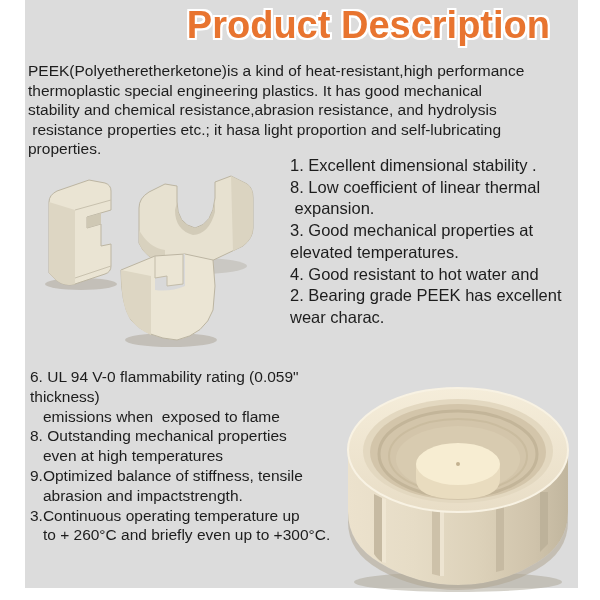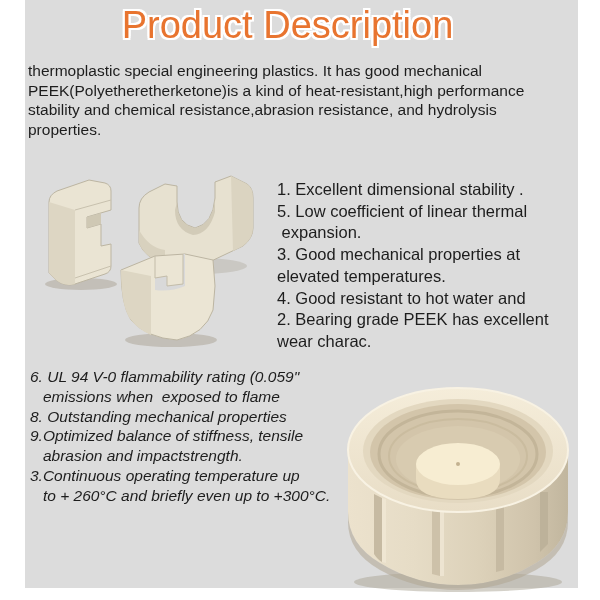--- a/index.html
+++ b/index.html
@@ -13,69 +13,72 @@
   .panel {
     position: absolute;
     left: 25px; top: 0;
     width: 553px; height: 588px;
     background: #dcdcdc;
   }
   .page-title {
     position: absolute;
     left: 25px; top: 0;
     width: 525px;
-    text-align: center;
+    text-align: right;
     font-size: 38px;
-    font-weight: normal;
+    font-weight: bold;
     line-height: 50px;
     color: #e8742f;
     text-shadow:
       -2px -2px 0 #fff, 2px -2px 0 #fff,
       -2px  2px 0 #fff, 2px  2px 0 #fff,
        0   -2px 0 #fff, 0    2px 0 #fff,
       -2px  0   0 #fff, 2px  0   0 #fff;
   }
   .text-block { position: absolute; color: #1d1d1d; }
   .intro     { left: 28px;  top: 61px;  font-size: 15.5px; line-height: 19.6px; }
-  .feat-right{ left: 277px; top: 155px; font-size: 16.5px; line-height: 21.7px; margin-top: 24px; }
-  .feat-left { left: 30px;  top: 367px; font-size: 15.5px; line-height: 19.8px; font-style: italic; }
+  .feat-right{ left: 290px; top: 155px; font-size: 16.5px; line-height: 21.7px; }
+  .feat-left { left: 30px;  top: 367px; font-size: 15.5px; line-height: 19.8px; }
   .txt-line  { white-space: pre; }
   .photo { position: absolute; }
   .photo-clips { left: 25px;  top: 158px; }
   .photo-cap   { left: 336px; top: 352px; }
 </style>
 </head>
 <body>
 
 <div class="panel"></div>
 
 <div class="page-title">Product Description</div>
 
 <div class="text-block intro">
+    <div class="txt-line">PEEK(Polyetheretherketone)is a kind of heat-resistant,high performance</div>
     <div class="txt-line">thermoplastic special engineering plastics. It has good mechanical</div>
-    <div class="txt-line">PEEK(Polyetheretherketone)is a kind of heat-resistant,high performance</div>
     <div class="txt-line">stability and chemical resistance,abrasion resistance, and hydrolysis</div>
+    <div class="txt-line"> resistance properties etc.; it hasa light proportion and self-lubricating</div>
     <div class="txt-line">properties.</div>
   </div>
 
 <div class="text-block feat-right">
     <div class="txt-line">1. Excellent dimensional stability .</div>
-    <div class="txt-line">5. Low coefficient of linear thermal</div>
+    <div class="txt-line">8. Low coefficient of linear thermal</div>
     <div class="txt-line"> expansion.</div>
     <div class="txt-line">3. Good mechanical properties at</div>
     <div class="txt-line">elevated temperatures.</div>
     <div class="txt-line">4. Good resistant to hot water and</div>
     <div class="txt-line">2. Bearing grade PEEK has excellent</div>
     <div class="txt-line">wear charac.</div>
   </div>
 
 <div class="text-block feat-left">
     <div class="txt-line">6. UL 94 V-0 flammability rating (0.059"</div>
+    <div class="txt-line">thickness)</div>
     <div class="txt-line">   emissions when  exposed to flame</div>
     <div class="txt-line">8. Outstanding mechanical properties</div>
+    <div class="txt-line">   even at high temperatures</div>
     <div class="txt-line">9.Optimized balance of stiffness, tensile</div>
     <div class="txt-line">   abrasion and impactstrength.</div>
     <div class="txt-line">3.Continuous operating temperature up</div>
     <div class="txt-line">   to + 260°C and briefly even up to +300°C.</div>
   </div>
 
 <svg class="photo photo-clips" width="260" height="202" viewBox="0 0 260 202">
   <g>
     <ellipse cx="56" cy="126" rx="36" ry="6" fill="#a39c8c" opacity="0.45"></ellipse>
     <ellipse cx="146" cy="182" rx="46" ry="7" fill="#a39c8c" opacity="0.45"></ellipse>

